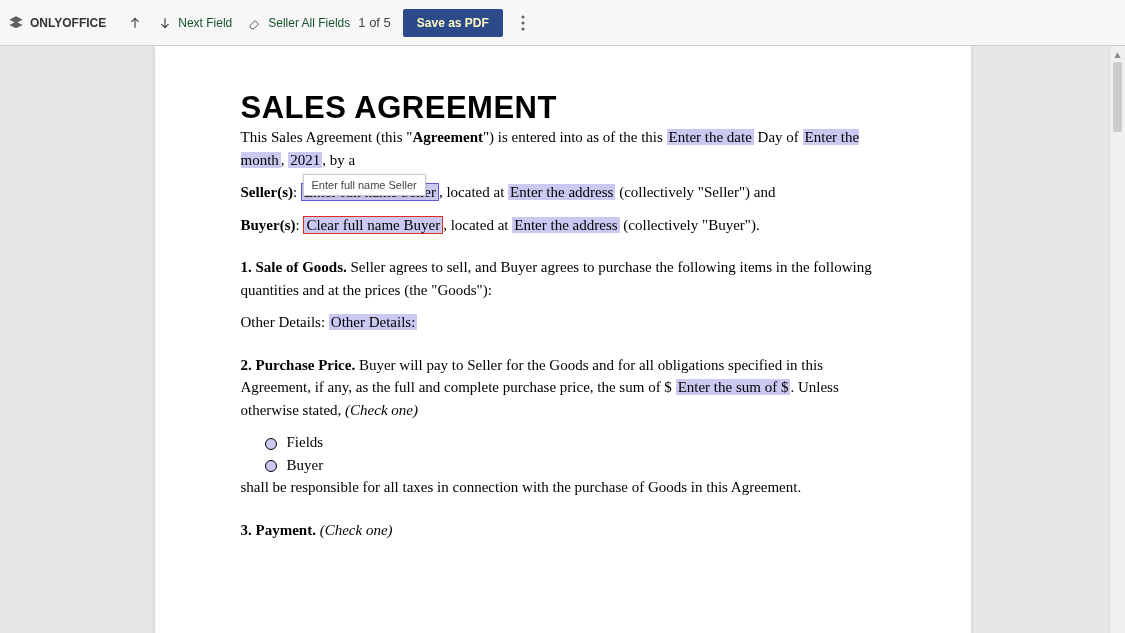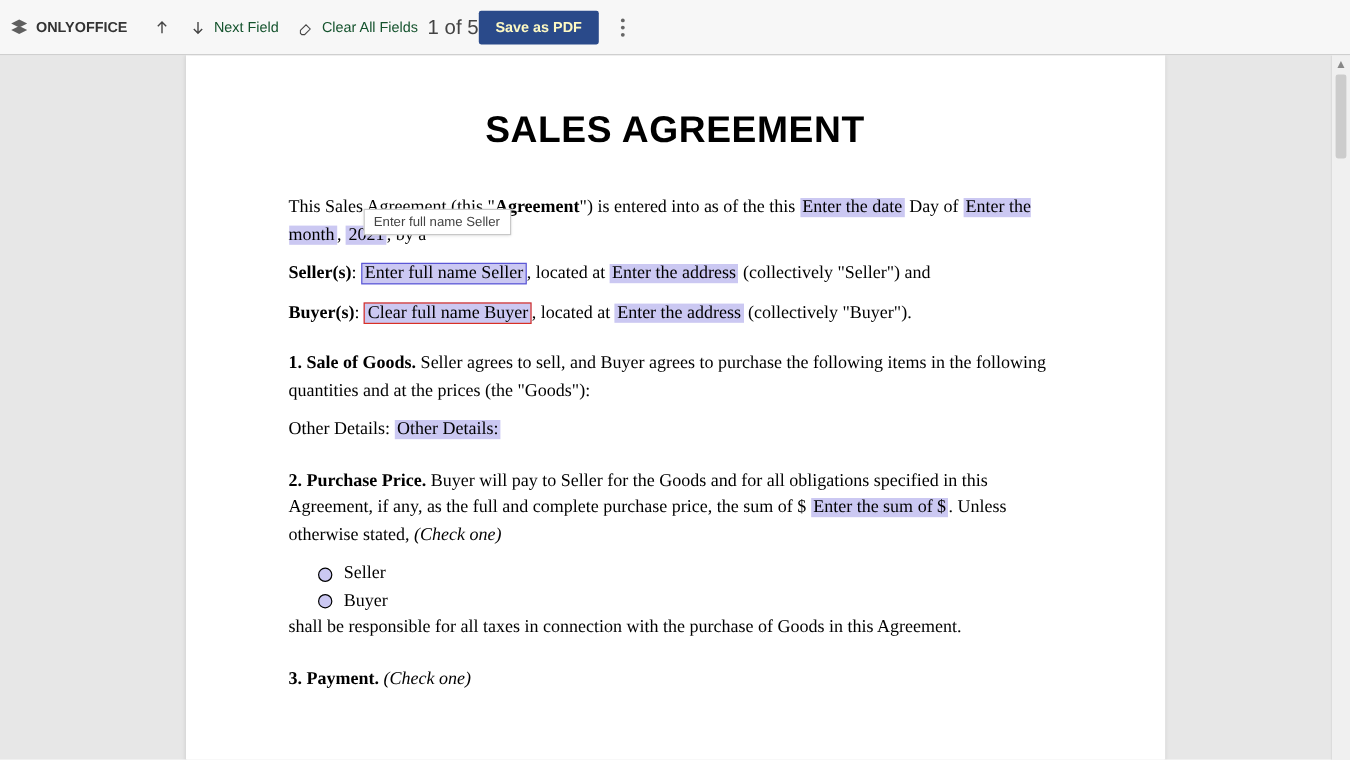--- a/index.html
+++ b/index.html
@@ -3,29 +3,29 @@
 <meta charset="utf-8">
 <style>
   * { box-sizing: border-box; margin: 0; padding: 0; }
   body { font-family: Arial, Helvetica, sans-serif; background: #e7e7e7; width: 1125px; height: 633px; overflow: hidden; }
   .toolbar { height: 46px; background: #f7f7f7; border-bottom: 1px solid #cfcfcf; display: flex; align-items: center; padding: 16px 8px; font-size: 12px; color: #444; }
   .logo { display: flex; align-items: center; gap: 6px; font-weight: 600; color: #333; margin-right: 14px; }
   .logo svg { width: 16px; height: 16px; }
   .tool { display: flex; align-items: center; gap: 6px; padding: 4px 8px; cursor: pointer; color: #14532d; }
   .tool svg { width: 14px; height: 14px; }
   .doc-title { flex: 1; text-align: center; color: #666; font-size: 11px; }
-  .page-ind { font-size: 17px; color: #444; }
+  .page-ind { font-size: 13px; color: #444; margin-right: 12px; }
   .save-btn { background: #2a4a8a; color: #fef9c3; border: none; padding: 7px 14px; border-radius: 2px; font-size: 12px; font-weight: 600; cursor: pointer; }
   .more { width: 24px; height: 24px; display: flex; align-items: center; justify-content: center; margin-left: 8px; cursor: pointer; }
   .viewport { position: relative; height: 599px; overflow: hidden; }
   .scrollbar-track { position: absolute; right: 0; top: 0; bottom: 0; width: 16px; background: #f0f0f0; border-left: 1px solid #dcdcdc; }
   .scroll-up, .scroll-down { height: 16px; display: flex; align-items: center; justify-content: center; color: #888; cursor: pointer; font-size: 10px; }
   .scroll-thumb { position: absolute; top: 16px; left: 3px; right: 3px; height: 70px; background: #ccc; border-radius: 2px; cursor: pointer; }
   .page { position: absolute; top: 0; left: 50%; transform: translateX(-50%); width: 816px; background: #fff; padding: 44px 86px 0 86px; font-family: Georgia, 'Times New Roman', serif; color: #000; height: 1000px; box-shadow: 0 0 4px rgba(0,0,0,0.15); }
-  .h1 { text-align: center; font-family: Arial, sans-serif; font-weight: 800; font-size: 31px; letter-spacing: 0.5px; margin-bottom: 36px; }
+  .h1 { font-family: Arial, sans-serif; font-weight: 800; font-size: 31px; letter-spacing: 0.5px; }
   .para { font-size: 15px; line-height: 1.5; margin-bottom: 10px; }
   .section-title { font-weight: 700; }
   .field { background: #cbc8f2; padding: 0 2px; cursor: text; text-align: center; }
   .field-outlined { border: 1px solid #5b57d6; }
   .field-active { border: 1px solid #d93025; }
   .tooltip { position: absolute; background: #fff; border: 1px solid #c8c8c8; padding: 4px 8px; font-family: Arial, sans-serif; font-size: 11px; color: #444; box-shadow: 0 1px 3px rgba(0,0,0,0.15); z-index: 10; }
   .italic { font-style: italic; font-family: Liberation Serif, serif; }
   .radio { display: inline-block; width: 12px; height: 12px; border: 1.5px solid #000; border-radius: 50%; vertical-align: middle; margin-right: 10px; background: #cbc8f2; cursor: pointer; }
   .radio-row { margin-left: 24px; font-size: 15px; line-height: 1.5; }
   .sp { margin-top: 20px; }
@@ -48,21 +48,21 @@
   <div class="tool">
     <svg viewBox="0 0 24 24">
         <path d="M12 4v16M6 14l6 6 6-6" stroke="#444" stroke-width="2" fill="none"></path>
       </svg>
     <span>Next Field</span>
   </div>
   <div class="tool">
     <svg viewBox="0 0 24 24">
         <path d="M4 16l8-8 6 6-8 8H6l-2-2v-4z" stroke="#444" stroke-width="1.5" fill="none"></path>
       </svg>
-    <span>Clear All Fields</span>
+    <span>Seller All Fields</span>
   </div>
   <div class="page-ind">1 of 5</div>
   <button class="save-btn">Save as PDF</button>
   <div class="more">
     <svg width="4" height="16" viewBox="0 0 4 16">
         <circle cx="2" cy="2" r="1.6" fill="#666"></circle>
         <circle cx="2" cy="8" r="1.6" fill="#666"></circle>
         <circle cx="2" cy="14" r="1.6" fill="#666"></circle>
       </svg>
   </div>
@@ -90,21 +90,21 @@
     <div class="para sp">
       <span class="section-title">1. Sale of Goods.</span><span> Seller agrees to sell, and Buyer agrees to purchase the following items in the following quantities and at the prices (the "Goods"):</span>
     </div>
     <div class="para">
       <span>Other Details: </span><span class="field">Other Details:</span>
     </div>
 
     <div class="para sp">
       <span class="section-title">2. Purchase Price.</span><span> Buyer will pay to Seller for the Goods and for all obligations specified in this Agreement, if any, as the full and complete purchase price, the sum of $ </span><span class="field">Enter the sum of $</span><span>. Unless otherwise stated, </span><span class="italic">(Check one)</span>
     </div>
-    <div class="radio-row"><span class="radio"></span><span>Seller</span></div>
+    <div class="radio-row"><span class="radio"></span><span>Fields</span></div>
     <div class="radio-row"><span class="radio"></span><span>Buyer</span></div>
     <div class="para">shall be responsible for all taxes in connection with the purchase of Goods in this Agreement.</div>
 
     <div class="para sp">
       <span class="section-title">3. Payment.</span> <span class="italic">(Check one)</span>
     </div>
     <div class="para">
       
     </div>
 

